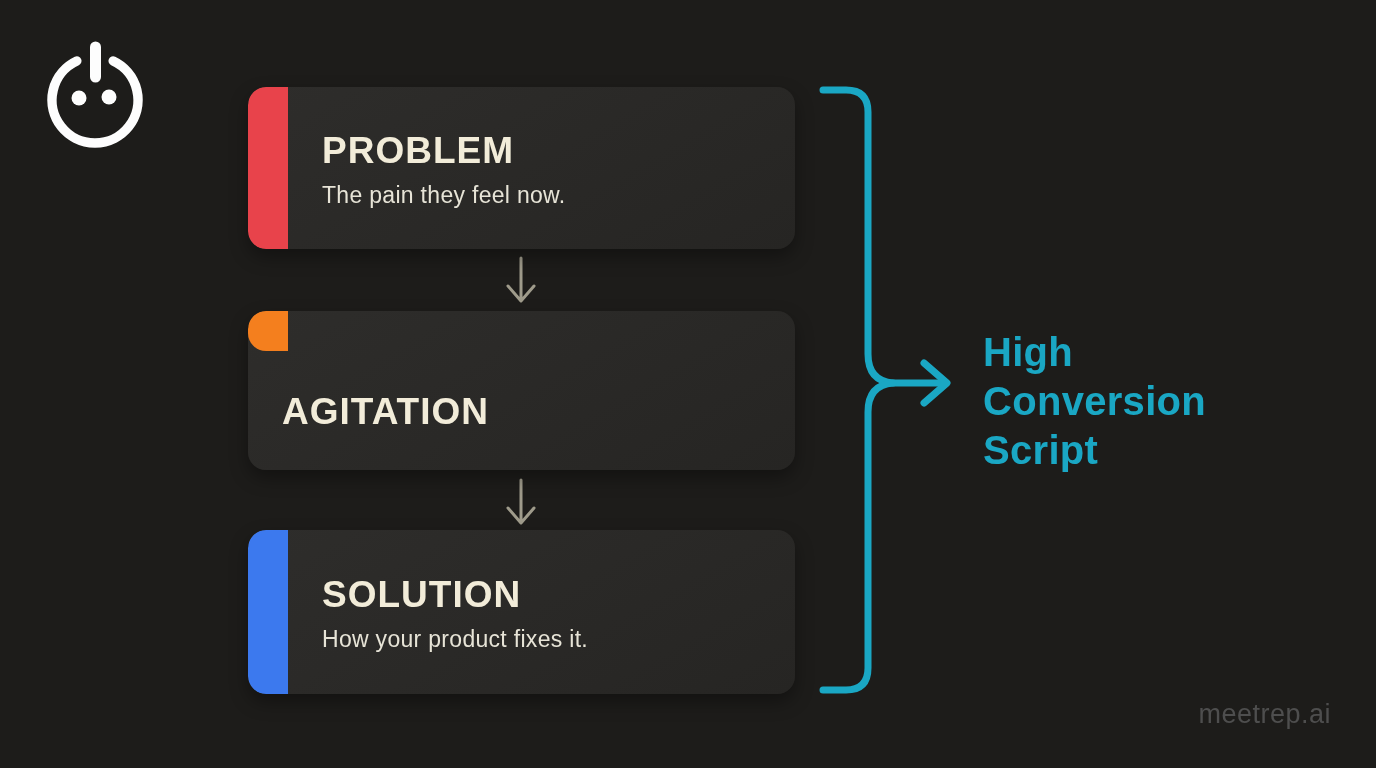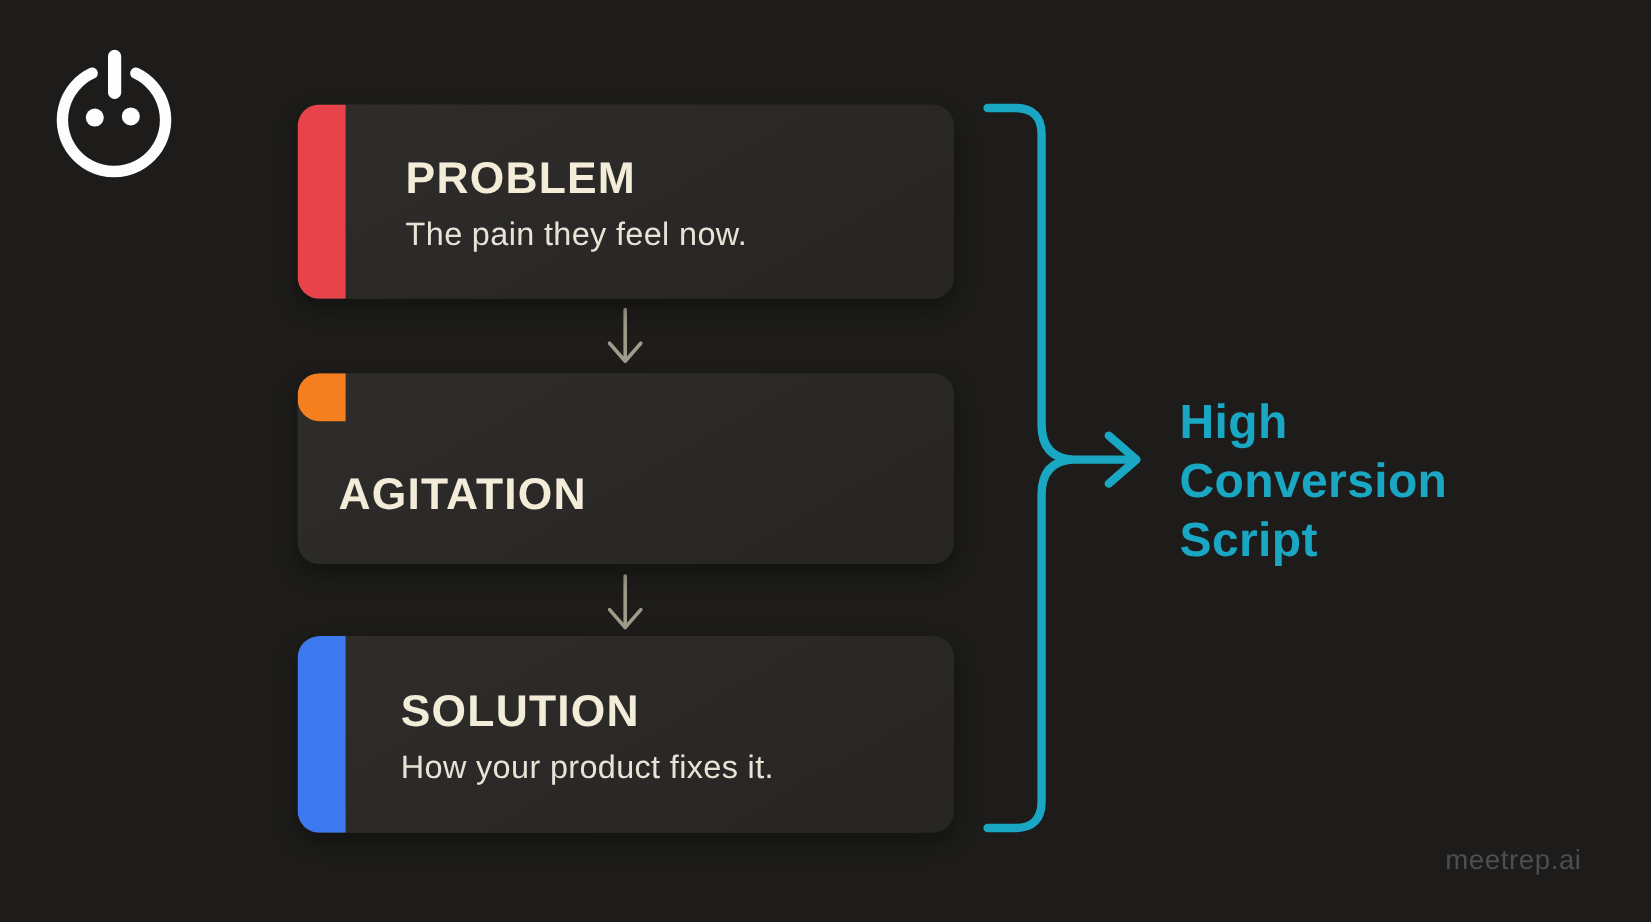--- a/index.html
+++ b/index.html
@@ -35,51 +35,51 @@
   .stroke-logo{stroke:var(--logo-white,#fdfdfd);}
   .fill-logo{fill:var(--logo-white,#fdfdfd);}
 
   .card{
     position:absolute;left:248px;width:547px;
     border-radius:18px;overflow:hidden;
     background:linear-gradient(150deg,var(--card-bg-top,#2e2d2b) 0%,var(--card-bg-bottom,#262523) 100%);
     box-shadow:0 8px 18px rgba(0,0,0,0.35);
     display:flex;flex-direction:row;
   }
-  .card-1{top:87px;height:162px;gap:16px;}
+  .card-1{top:87px;height:162px;}
   .card-2{top:311px;height:159px;flex-direction:column;}
-  .card-3{top:530px;height:164px;gap:12px;}
+  .card-3{top:530px;height:164px;}
   .accent{width:40px;flex:0 0 40px;border-radius:18px 0 0 18px;}
   .accent-red{background:var(--accent-red,#e8434b);}
   .accent-orange{background:var(--accent-orange,#f47f1e);}
   .accent-blue{background:var(--accent-blue,#3c79ee);}
   .card-body{
     flex:1;display:flex;flex-direction:column;justify-content:center;
     padding-left:34px;padding-top:4px;
   }
   .card-title{
     margin:0;
     font-size:37px;font-weight:bold;letter-spacing:1px;
     color:var(--title-text,#f2ecd9);
     line-height:1.1;
   }
   .card-sub{
     margin:10px 0 0 0;
-    font-size:27px;font-weight:normal;letter-spacing:0.3px;
+    font-size:23px;font-weight:normal;letter-spacing:0.3px;
     color:var(--subtitle-text,#e7e4d7);
     line-height:1.15;
   }
   .result{
     position:absolute;left:983px;top:328px;width:256px;
     font-size:40px;font-weight:bold;line-height:49px;letter-spacing:0.3px;
     color:var(--teal,#1aa7c4);
   }
   .watermark{
-    position:absolute;right:58px;bottom:38px;
-    font-size:23px;letter-spacing:0.5px;
+    position:absolute;right:45px;bottom:38px;
+    font-size:27px;letter-spacing:0.5px;
     color:var(--watermark-text,#4e4e4e);
   }
 </style>
 </head>
 <body>
 
 <div class="stage">
 
   <svg class="decor" viewBox="0 0 1376 768" aria-hidden="true">
 

